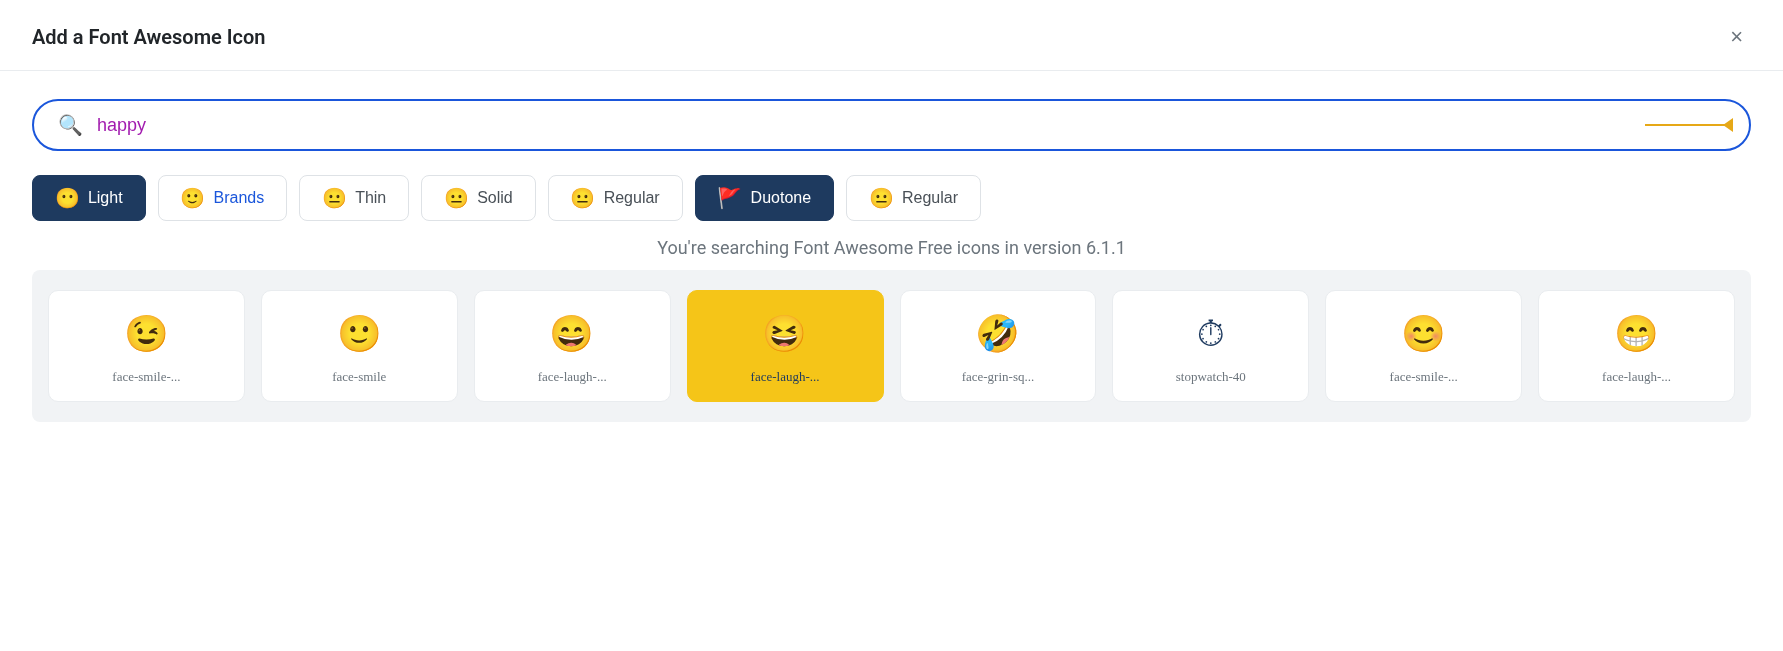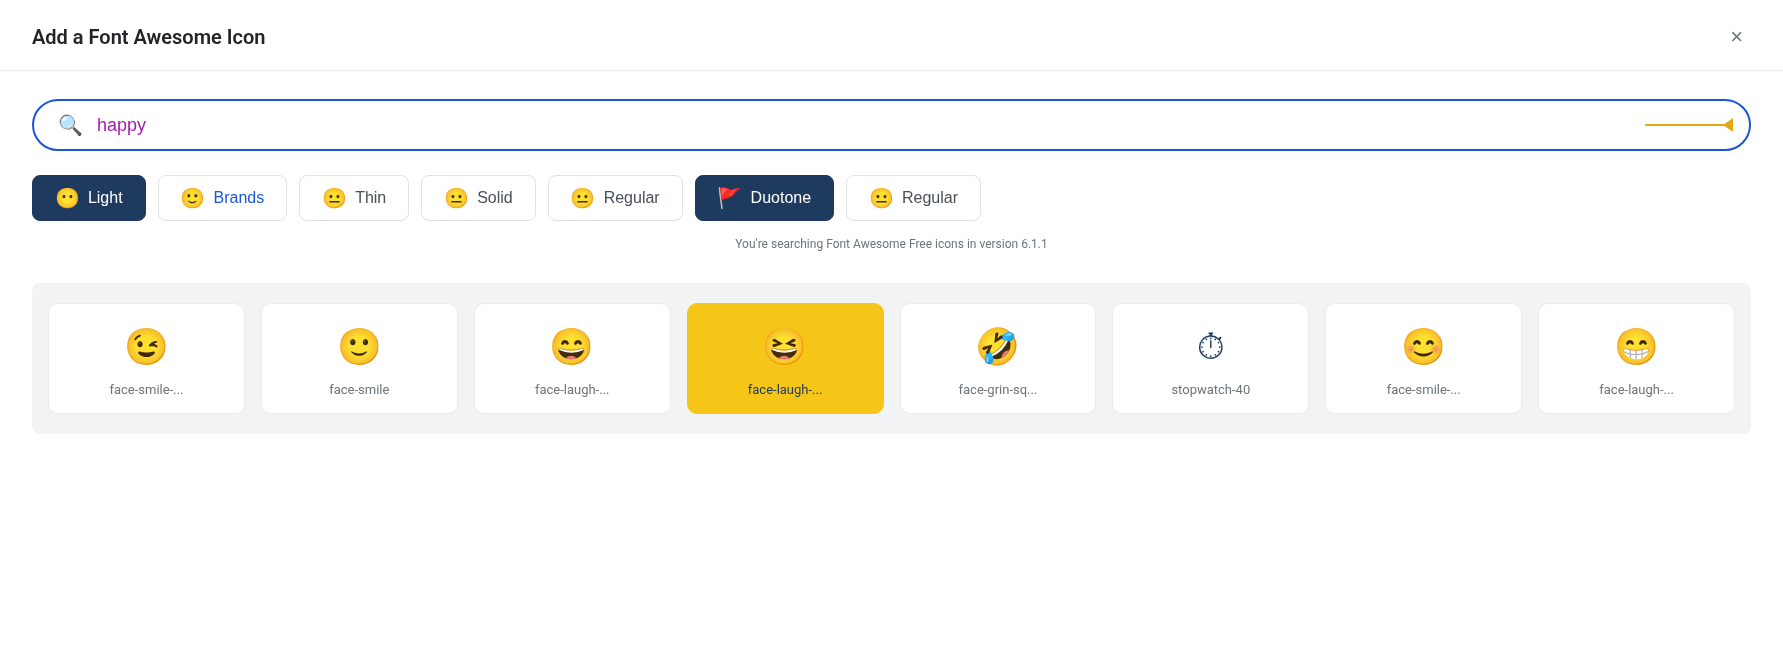--- a/index.html
+++ b/index.html
@@ -121,23 +121,23 @@
       font-size: 18px;
     }
     .tab-icon-regular { color: #1a56db; }
     .tab-icon-light { color: #adb5bd; }
     .tab-icon-thin { color: #adb5bd; }
     .tab-icon-duotone { color: #adb5bd; }
     .tab-icon-brands { color: #fff; }
     .tab-icon-uploaded { color: #adb5bd; }
     .version-note {
       text-align: center;
-      font-size: 12px;
-      color: #6c757d;
-      margin-bottom: 32px;
+      font-size: 18px;
+      color: #6c757d;
+      margin-bottom: 12px;
     }
     .icons-grid-wrapper {
       background: #f1f3f5;
       border-radius: 8px;
       padding: 20px 16px;
     }
     .icons-grid {
       display: flex;
       gap: 16px;
       flex-wrap: nowrap;
@@ -165,20 +165,21 @@
       color: #1e3a5f;
     }
     .icon-card.selected .icon-symbol {
       color: #1e3a5f;
     }
     .icon-card .icon-label {
       font-size: 13px;
       color: #6c757d;
       text-align: center;
       word-break: break-all;
+      font-family: Liberation Serif, serif;
     }
     .icon-card.selected .icon-label {
       color: #1e3a5f;
     }
   </style>
 </head>
 <body>
 
 <div class="dialog">
   <div class="dialog-header">

